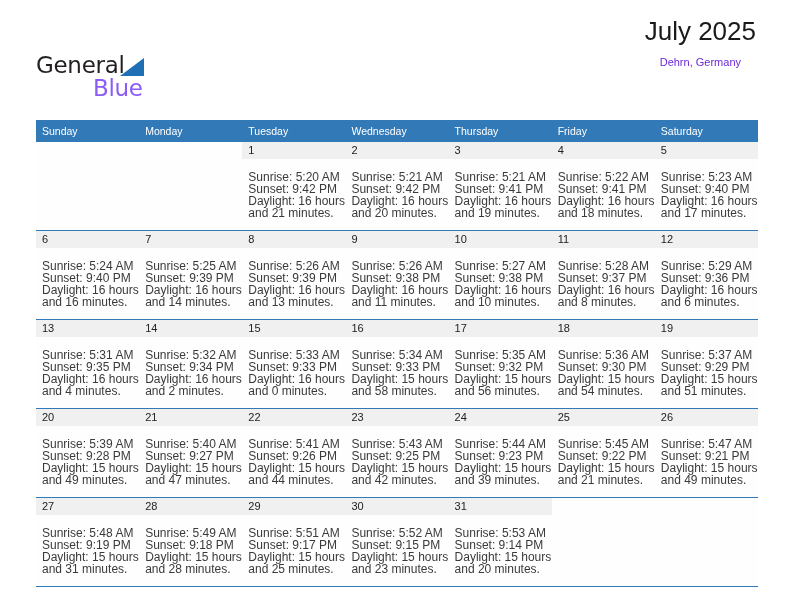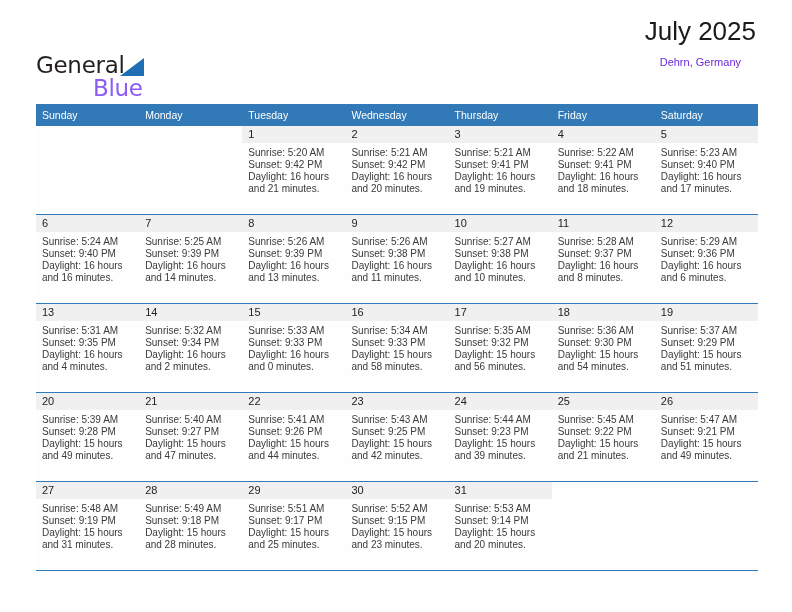--- a/index.html
+++ b/index.html
@@ -86,21 +86,21 @@
     line-height: 18px;
     margin-top: 6px;
     white-space: nowrap;
     text-align: center;
   }
 
   
   .calendar {
     position: absolute;
     left: 36px;
-    top: 104px;
+    top: 120px;
     width: 722px;
     border-collapse: collapse;
     table-layout: fixed;
   }
   .calendar th {
     background: #3279b7;
     color: #ffffff;
     font-size: 10.5px;
     font-weight: 400;
     text-align: left;
@@ -129,23 +129,24 @@
   .daynum-band {
     background: #f0f0f0;
     height: 17px;
     line-height: 17px;
     padding-left: 6px;
     font-size: 11px;
     color: #222222;
   }
   .cell-body {
     padding: 4px 7px 0 6px;
-    font-size: 10px;
+    font-size: 12px;
     line-height: 12.1px;
     color: #3a3a3a;
+    margin-top: 8px;
   }
   .cell-body div {
     white-space: nowrap;
   }
 </style>
 </head>
 <body>
 
 <div class="page">
 

